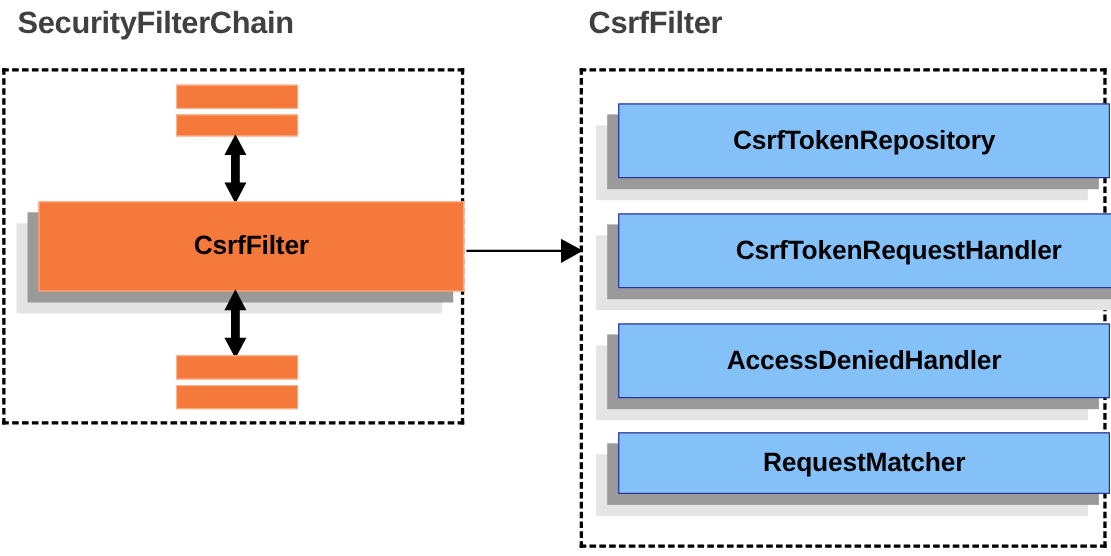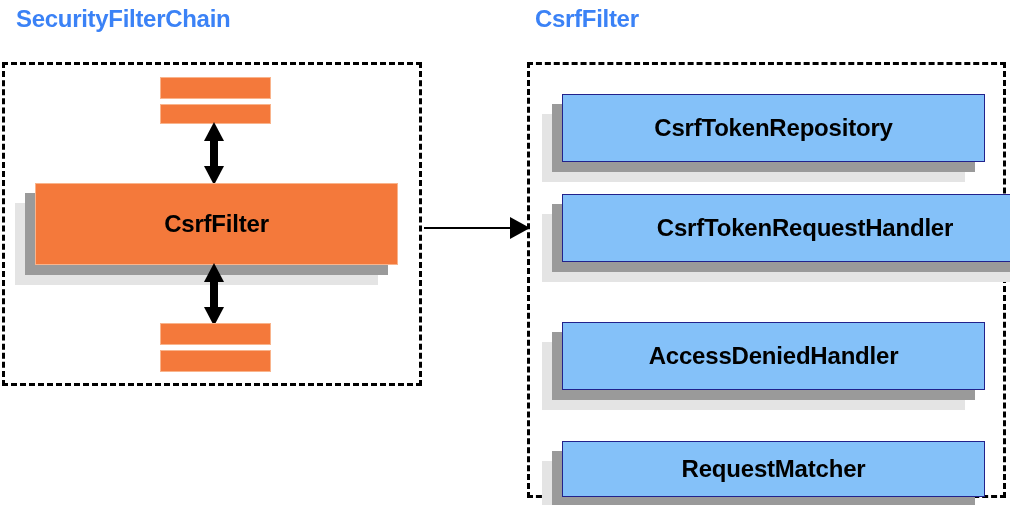--- a/index.html
+++ b/index.html
@@ -14,43 +14,44 @@
     position: relative;
     width: 1010px;
     height: 505px;
     background: #ffffff;
     overflow: hidden;
   }
 
   
   .panel-title {
     position: absolute;
-    font-size: 24px;
+    font-size: 28px;
     font-weight: bold;
-    color: #3b82f6;
+    color: #404040;
     letter-spacing: -0.3px;
     white-space: nowrap;
     line-height: 1;
   }
   #title-left  { left: 16px;  top: 7px; }
   #title-right { left: 535px; top: 7px; }
 
   
   .dashed-box {
     position: absolute;
     border: 3px dashed #000000;
     box-sizing: border-box;
     background: transparent;
   }
   #box-left  { left: 2px;   top: 62px; width: 420px; height: 324px; }
   #box-right { left: 527px; top: 62px; width: 479px; height: 436px; }
 
   
   .node {
     position: absolute;
+    padding-left: 24px;
   }
   .node .shadow-light,
   .node .shadow-dark,
   .node .face {
     position: absolute;
     left: 0;
     top: 0;
     width: 100%;
     height: 100%;
     box-sizing: border-box;
@@ -155,25 +156,25 @@
     <div class="shadow-dark"></div>
     <div class="face">CsrfTokenRepository</div>
   </div>
 
   <div class="node node-blue" style="left:562px; top:194px; width:486px; height:68px;">
     <div class="shadow-light"></div>
     <div class="shadow-dark"></div>
     <div class="face">CsrfTokenRequestHandler</div>
   </div>
 
-  <div class="node node-blue" style="left:562px; top:294px; width:423px; height:68px;margin-top:28px;">
+  <div class="node node-blue" style="left:562px; top:294px; width:423px; height:68px;">
     <div class="shadow-light"></div>
     <div class="shadow-dark"></div>
     <div class="face">AccessDeniedHandler</div>
   </div>
 
-  <div class="node node-blue" style="left:562px; top:393px; width:423px; height:56px;margin-top:48px;">
+  <div class="node node-blue" style="left:562px; top:393px; width:423px; height:56px;">
     <div class="shadow-light"></div>
     <div class="shadow-dark"></div>
     <div class="face">RequestMatcher</div>
   </div>
 
 </div>
 
 </body></html>

